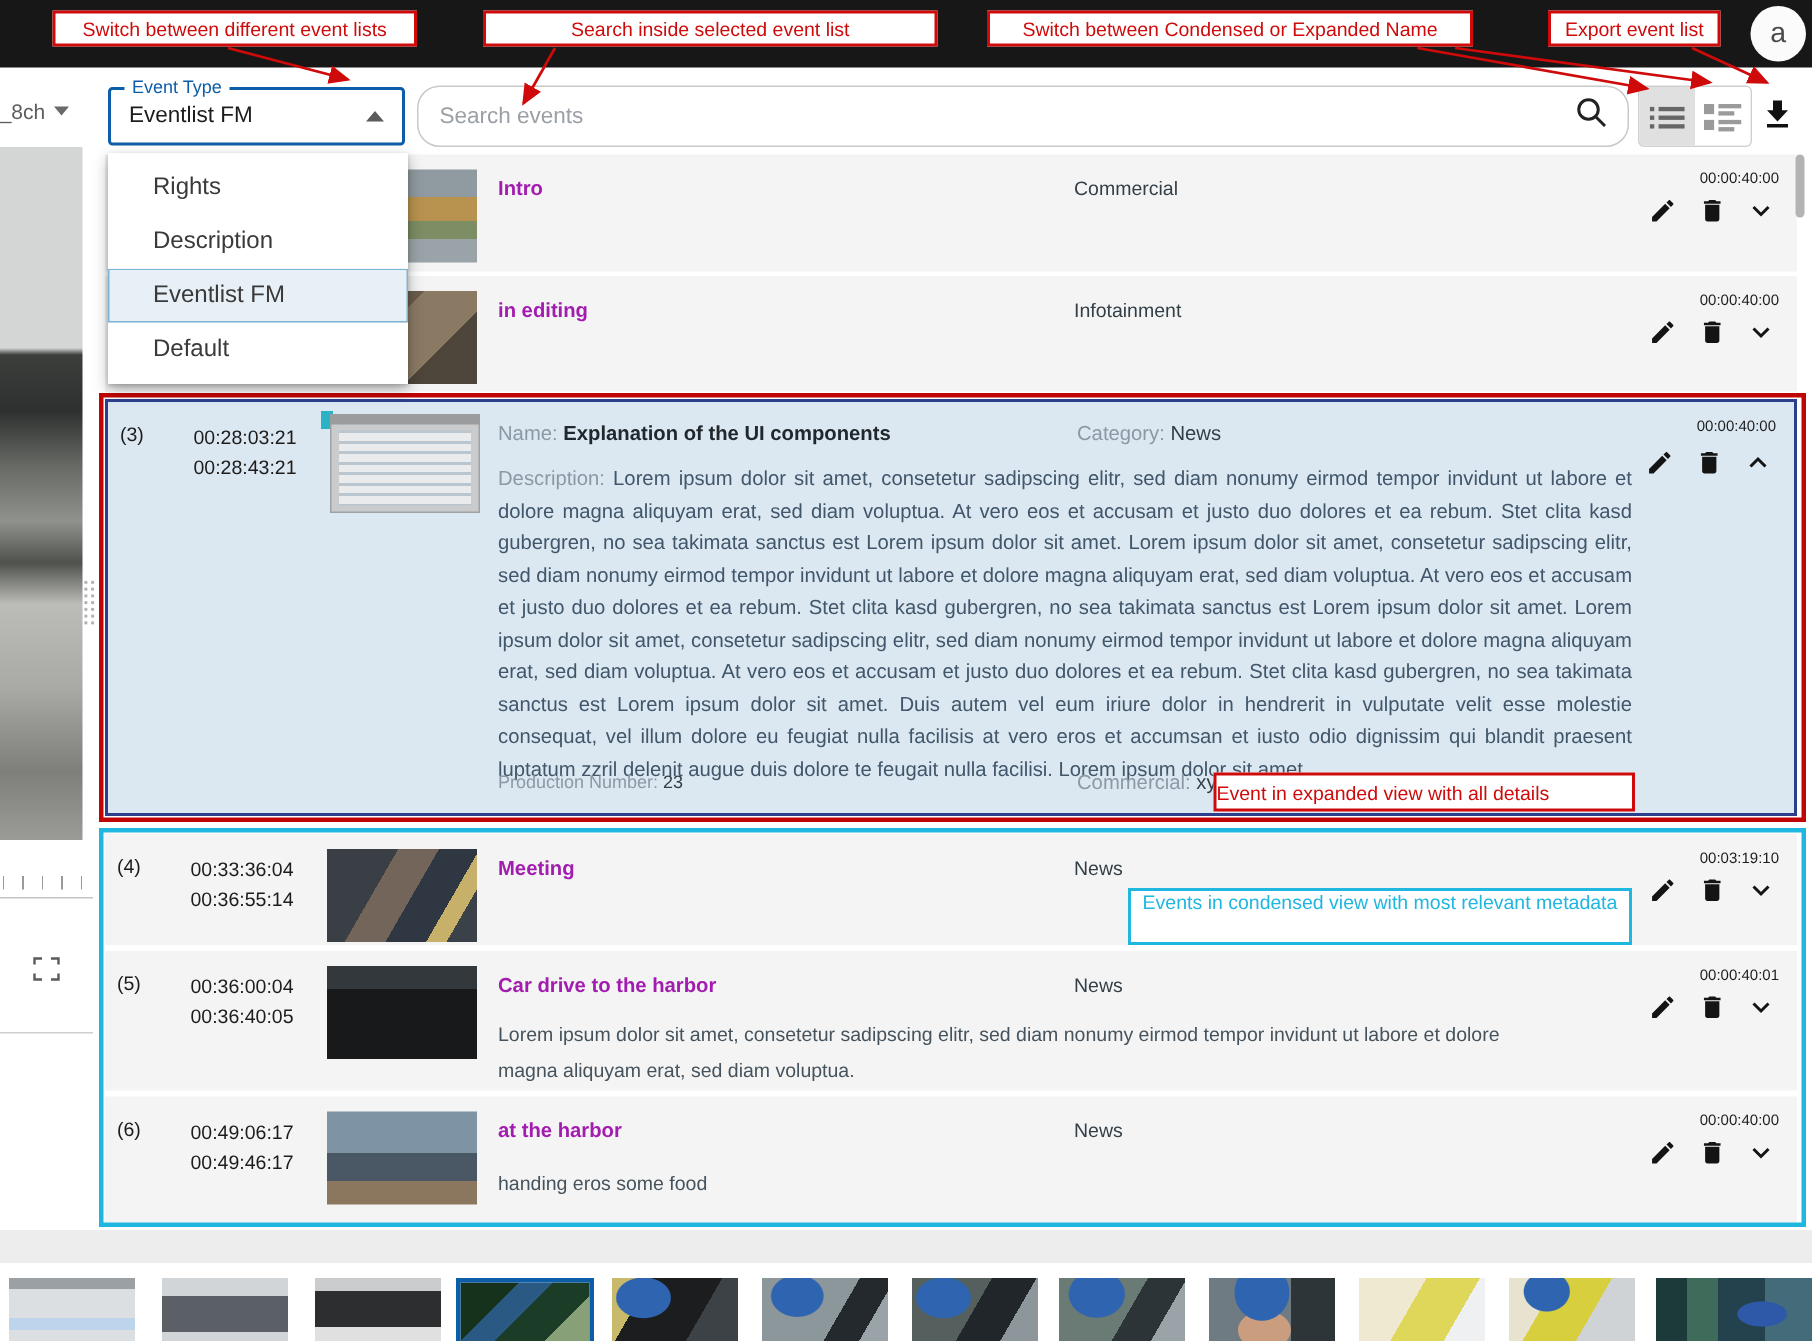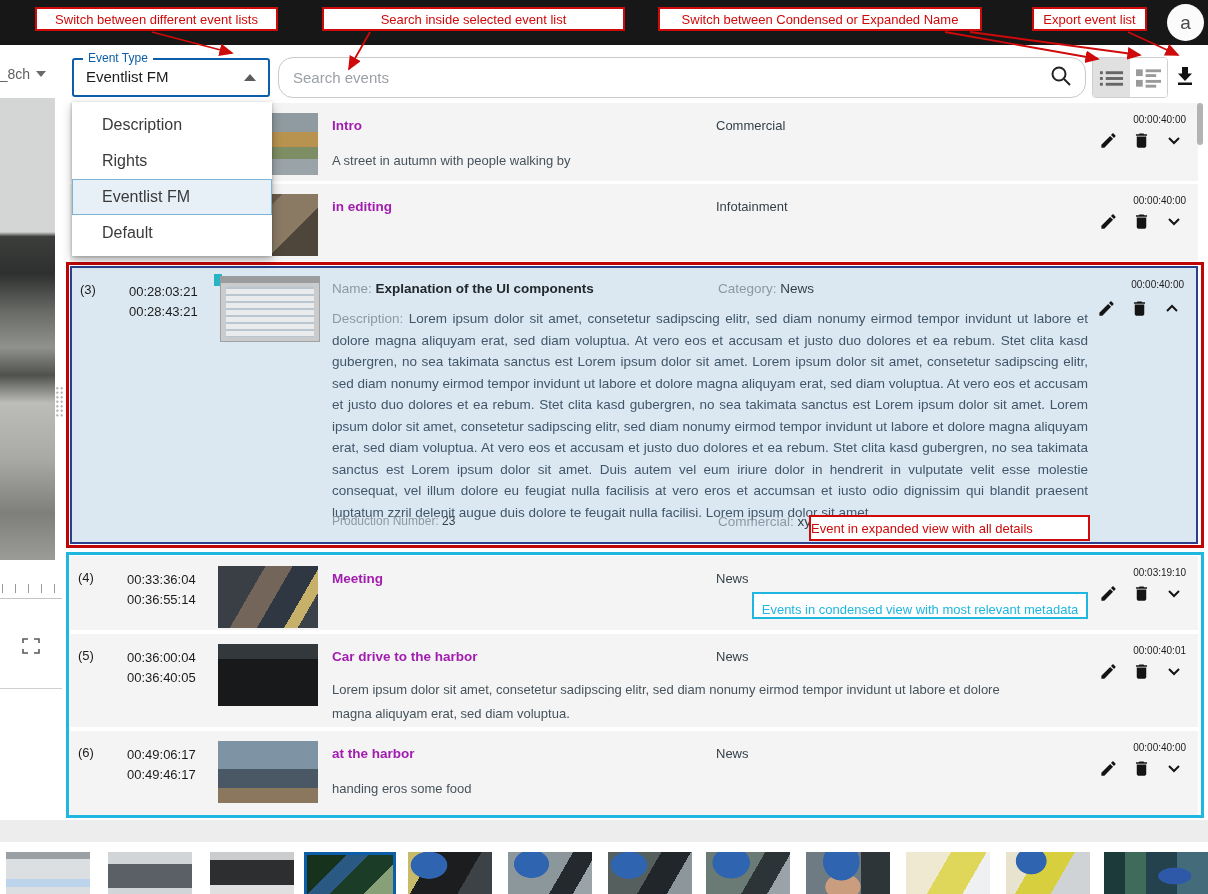--- a/index.html
+++ b/index.html
@@ -88,22 +88,22 @@
   .exp-thumb{position:absolute;left:148px;top:8px;width:100px;height:66px;background:#c9cbcd;
     box-shadow:inset 0 0 0 1px #9fa1a3;}
   .exp-thumb:before{content:"";position:absolute;left:0;top:0;width:100%;height:7px;background:#9a9c9e;}
   .exp-thumb:after{content:"";position:absolute;left:6px;top:11px;width:88px;height:50px;
     background:repeating-linear-gradient(180deg,#b9c6cf 0 2px,#e9ebec 2px 7px);}
   .exp-marker{position:absolute;left:142px;top:6px;width:8px;height:12px;background:#2ab3c4;}
 
   
   .callout-red{position:absolute;left:737px;top:247px;width:281px;height:26px;background:#fff;border:2px solid #cf0a0a;
     color:#cf0a0a;font-size:13px;display:flex;align-items:center;justify-content:flex-start;box-sizing:border-box;z-index:22;}
-  .callout-cyan{position:absolute;left:682px;top:36px;width:336px;height:27px;background:#fff;border:2px solid #1fb6df;
-    color:#1fb6df;font-size:13px;display:flex;align-items:flex-end;justify-content:center;box-sizing:border-box;z-index:22;}
+  .callout-cyan{position:absolute;left:682px;top:36px;width:336px;height:38px;background:#fff;border:2px solid #1fb6df;
+    color:#1fb6df;font-size:13px;display:flex;align-items:flex-start;justify-content:center;box-sizing:border-box;z-index:22;}
 
   
   .red-frame{position:absolute;left:66px;top:262px;width:1138px;height:286px;border:3px solid #c00505;
     box-sizing:border-box;z-index:21;pointer-events:none;}
   .cyan-frame{position:absolute;left:66px;top:552px;width:1138px;height:266px;border:3px solid #1fb6df;
     box-sizing:border-box;z-index:21;pointer-events:none;}
 
   
   .e1{background:linear-gradient(180deg,#8f9ba0 0 30%,#b8934f 30% 55%,#7d8d64 55% 75%,#9aa3a8 75%);}
   .e2{background:linear-gradient(135deg,#6b5d4c 0 40%,#8a7a64 40% 70%,#4e463a 70%);}
@@ -226,21 +226,20 @@
   </svg>
 </button>
 
 <div class="scroll-thumb"></div>
 
 <div class="row row-1">
   <div class="thumb e1"></div>
   <div class="title">Intro</div>
   <div class="category">Commercial</div>
   <div class="duration">00:00:40:00</div>
-  <div class="desc">A street in autumn with people walking by</div>
   <div class="icon-bar">
     <button class="icon-btn">
         <svg width="19" height="19" viewBox="0 0 24 24">
           <path fill="#141414" d="M3 17.25V21h3.75L17.81 9.94l-3.75-3.75L3 17.25zM20.71 7.04c.39-.39.39-1.02 0-1.41l-2.34-2.34c-.39-.39-1.02-.39-1.41 0l-1.83 1.83 3.75 3.75 1.83-1.83z"></path>
         </svg>
       </button>
     <button class="icon-btn">
         <svg width="19" height="19" viewBox="0 0 24 24">
           <path fill="#141414" d="M6 19c0 1.1.9 2 2 2h8c1.1 0 2-.9 2-2V7H6v12zM19 4h-3.5l-1-1h-5l-1 1H5v2h14V4z"></path>
         </svg>
@@ -416,22 +415,22 @@
     <button class="icon-btn">
         <svg width="16" height="16" viewBox="0 0 16 16" fill="none" stroke="#141414" stroke-width="2">
           <path d="M3 6l5 5 5-5"></path>
         </svg>
       </button>
   </div>
 </div>
 <div class="cyan-frame"></div>
 
 <div class="menu">
+  <div class="menu-item">Rights</div>
   <div class="menu-item">Description</div>
-  <div class="menu-item">Rights</div>
   <div class="menu-item selected">Eventlist FM</div>
   <div class="menu-item">Default</div>
 </div>
 
 <div class="gray-band"></div>
 <div class="film">
   <div class="fthumb f1" style="left:6px"></div>
   <div class="fthumb f2" style="left:108px"></div>
   <div class="fthumb f3" style="left:210px"></div>
   <div class="fthumb f4 sel" style="left:304px;width:92px"></div>

